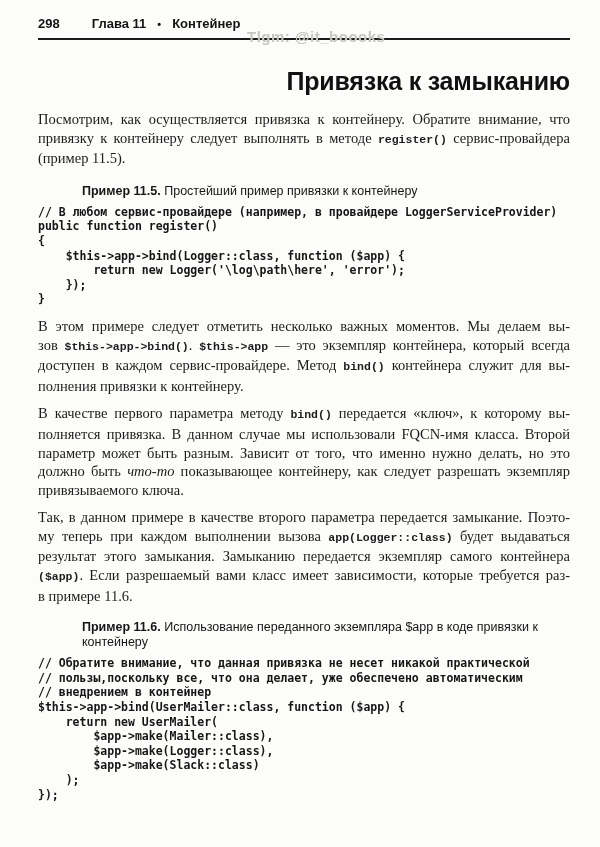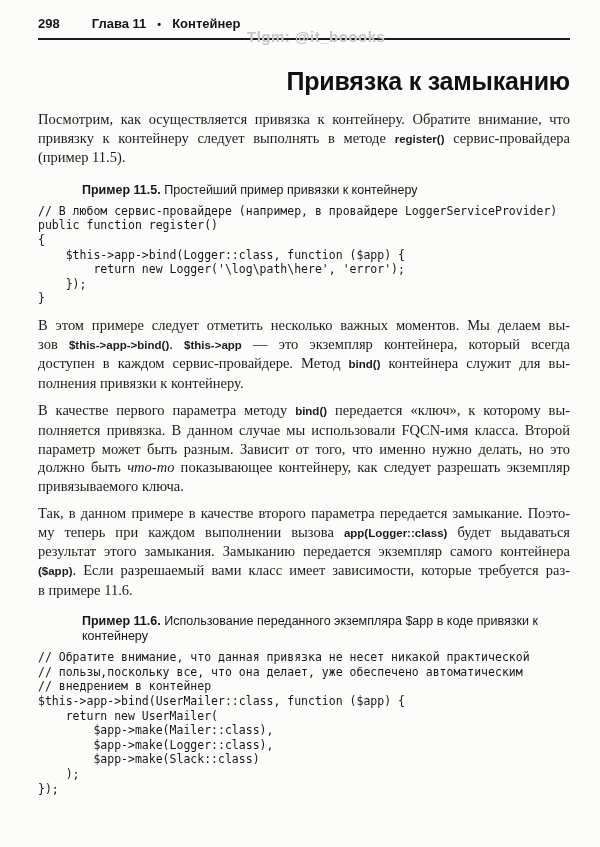--- a/index.html
+++ b/index.html
@@ -45,36 +45,36 @@
     font-family:"Liberation Serif",serif;
     font-size:14.5px;line-height:18.6px;color:#1c1c1c;
   }
   .para.first{margin-top:15px;}
   .tline{
     text-align:justify;text-align-last:justify;
     white-space:nowrap;overflow:hidden;
   }
   .tline.last{text-align-last:left;}
   .r-code{
-    font-family:Liberation Sans, sans-serif;
+    font-family:Liberation Mono, monospace;
     font-weight:600;font-size:11.5px;
   }
   .r-it{font-style:italic;}
   
   .caption{
     margin:16px 0 0 0;
     font-family:"Liberation Sans",sans-serif;
     font-size:12.5px;line-height:15px;color:#161616;padding-left:44px;
   }
   .cap-label{font-weight:700;}
   
   .codeblock{
     margin:6px 0 0 0;
     font-family:"DejaVu Sans Mono",monospace;
-    font-weight:400;font-size:11.5px;line-height:14.6px;
+    font-weight:700;font-size:11.5px;line-height:14.6px;
     color:#161616;
   }
   .cline{white-space:pre;}
 </style>
 </head>
 <body>
 
 <div class="page">
 
   <header class="runhead">

